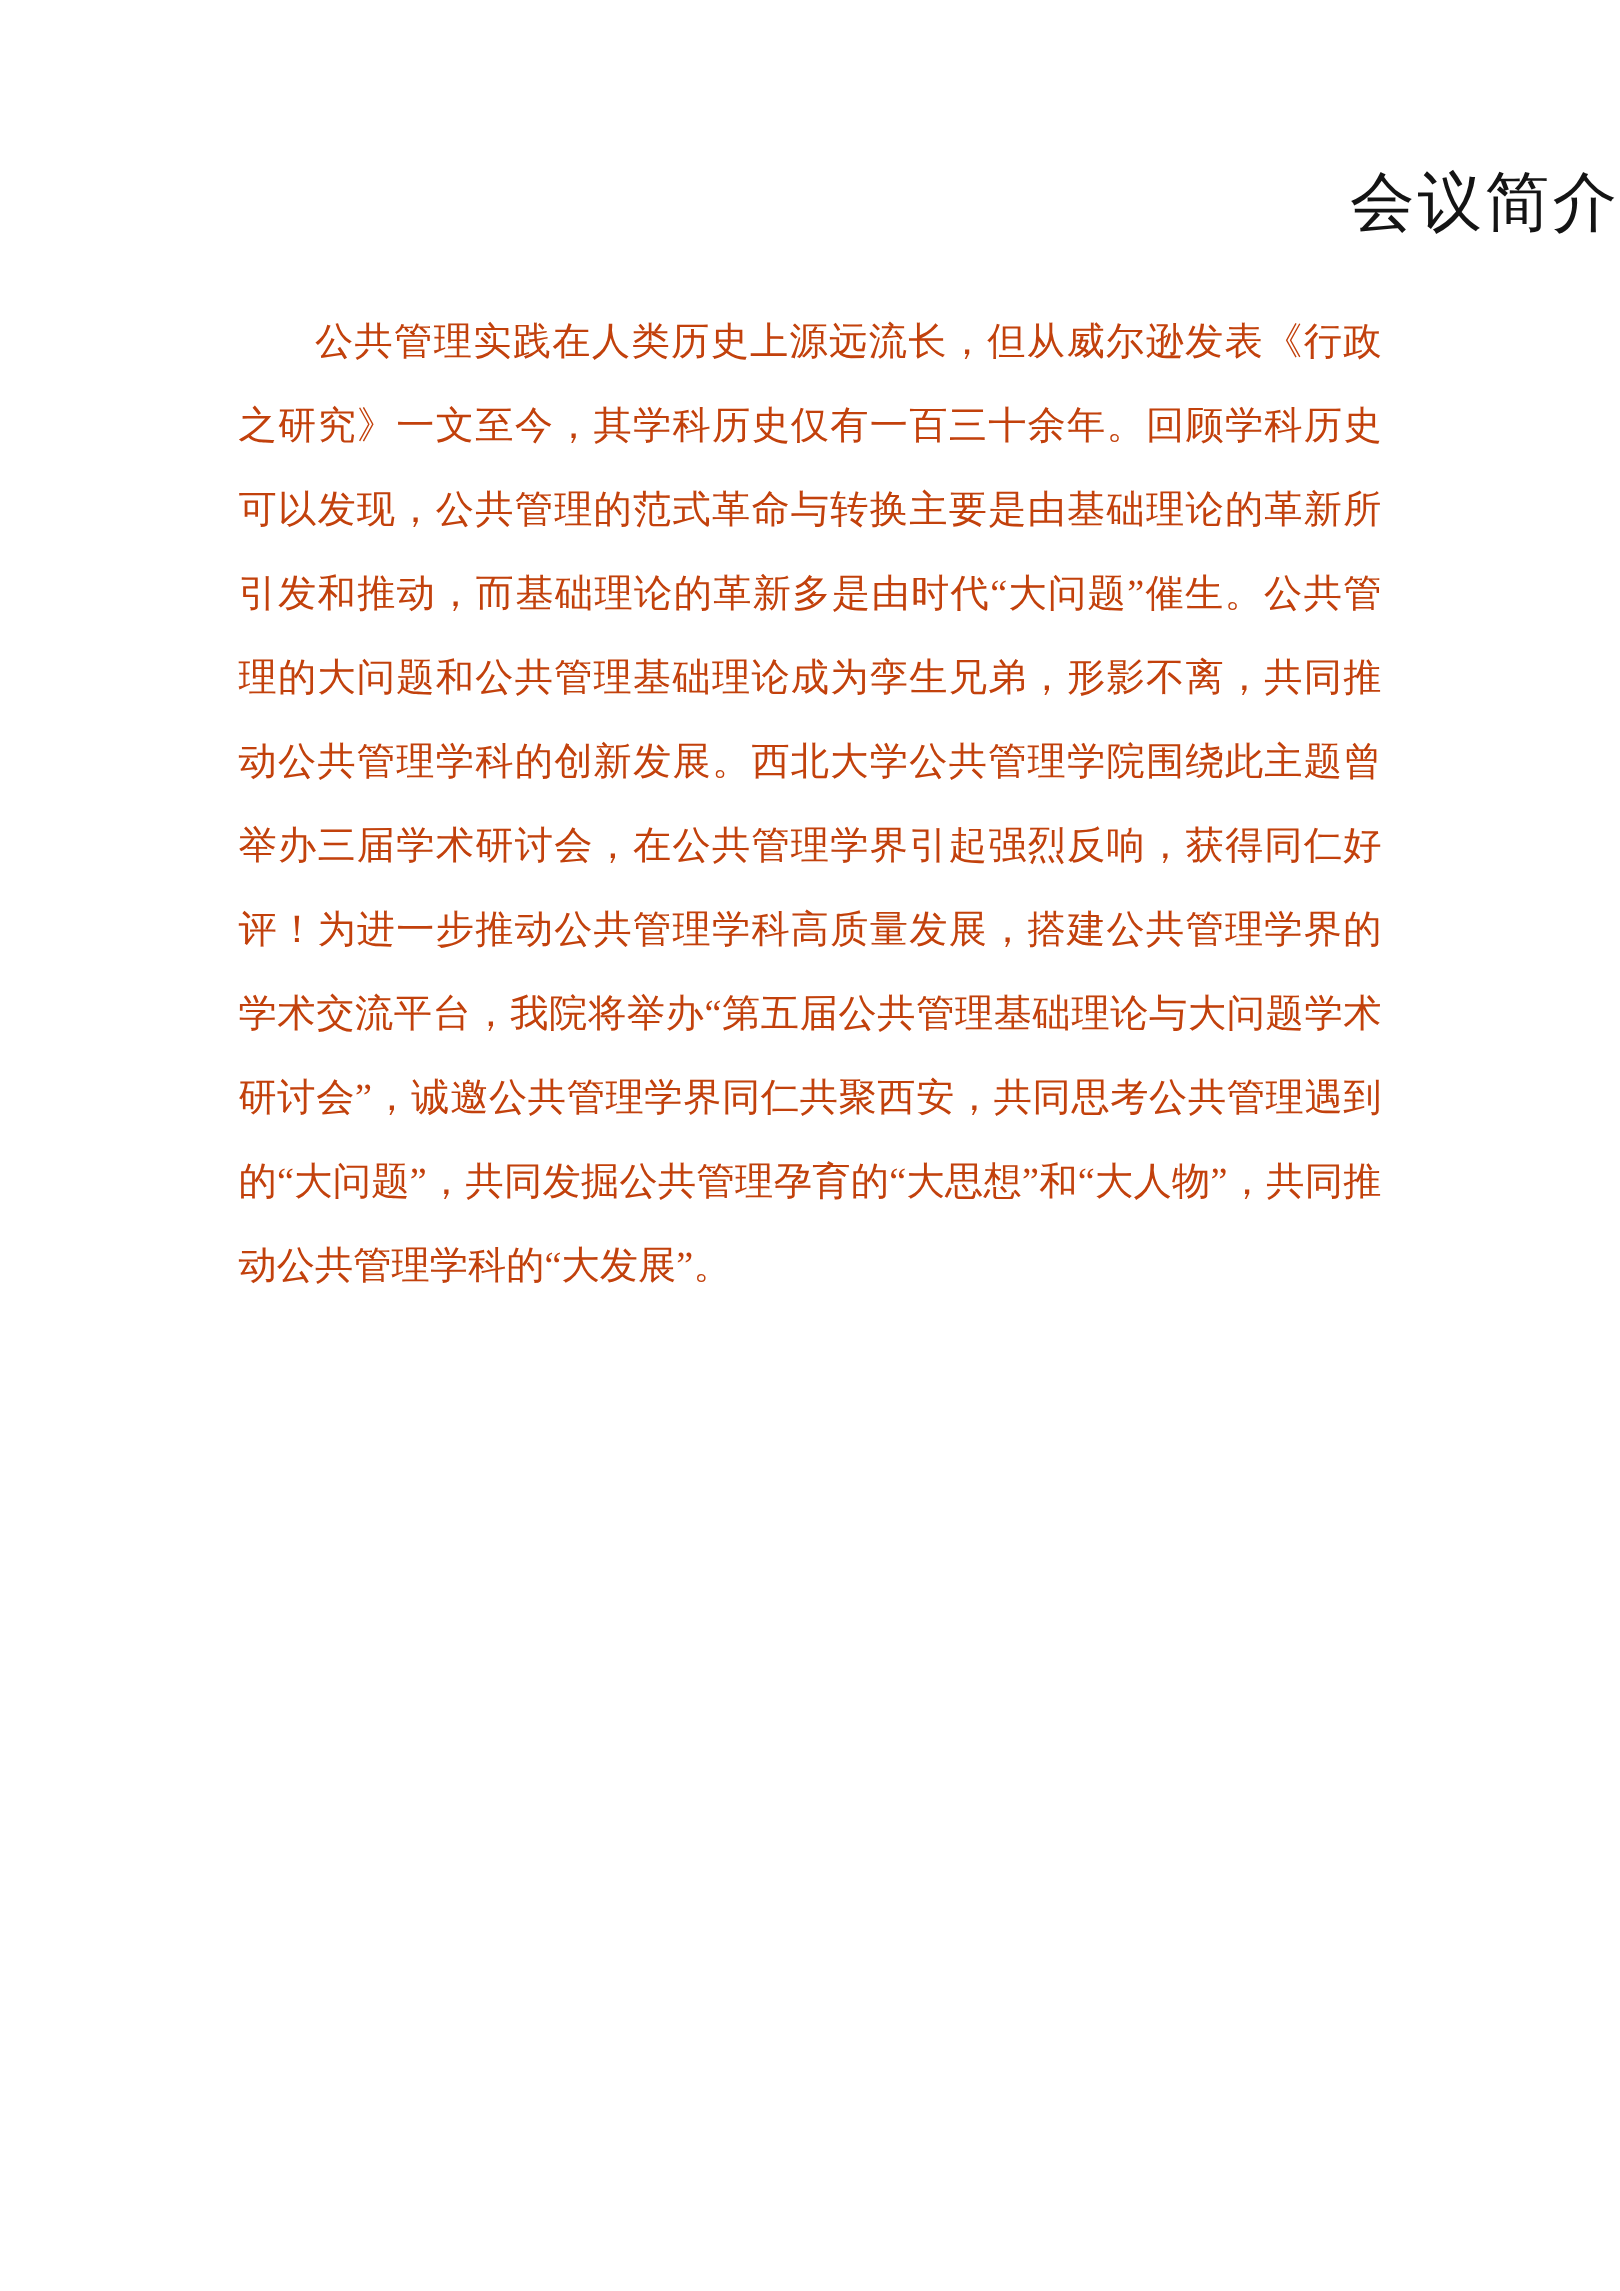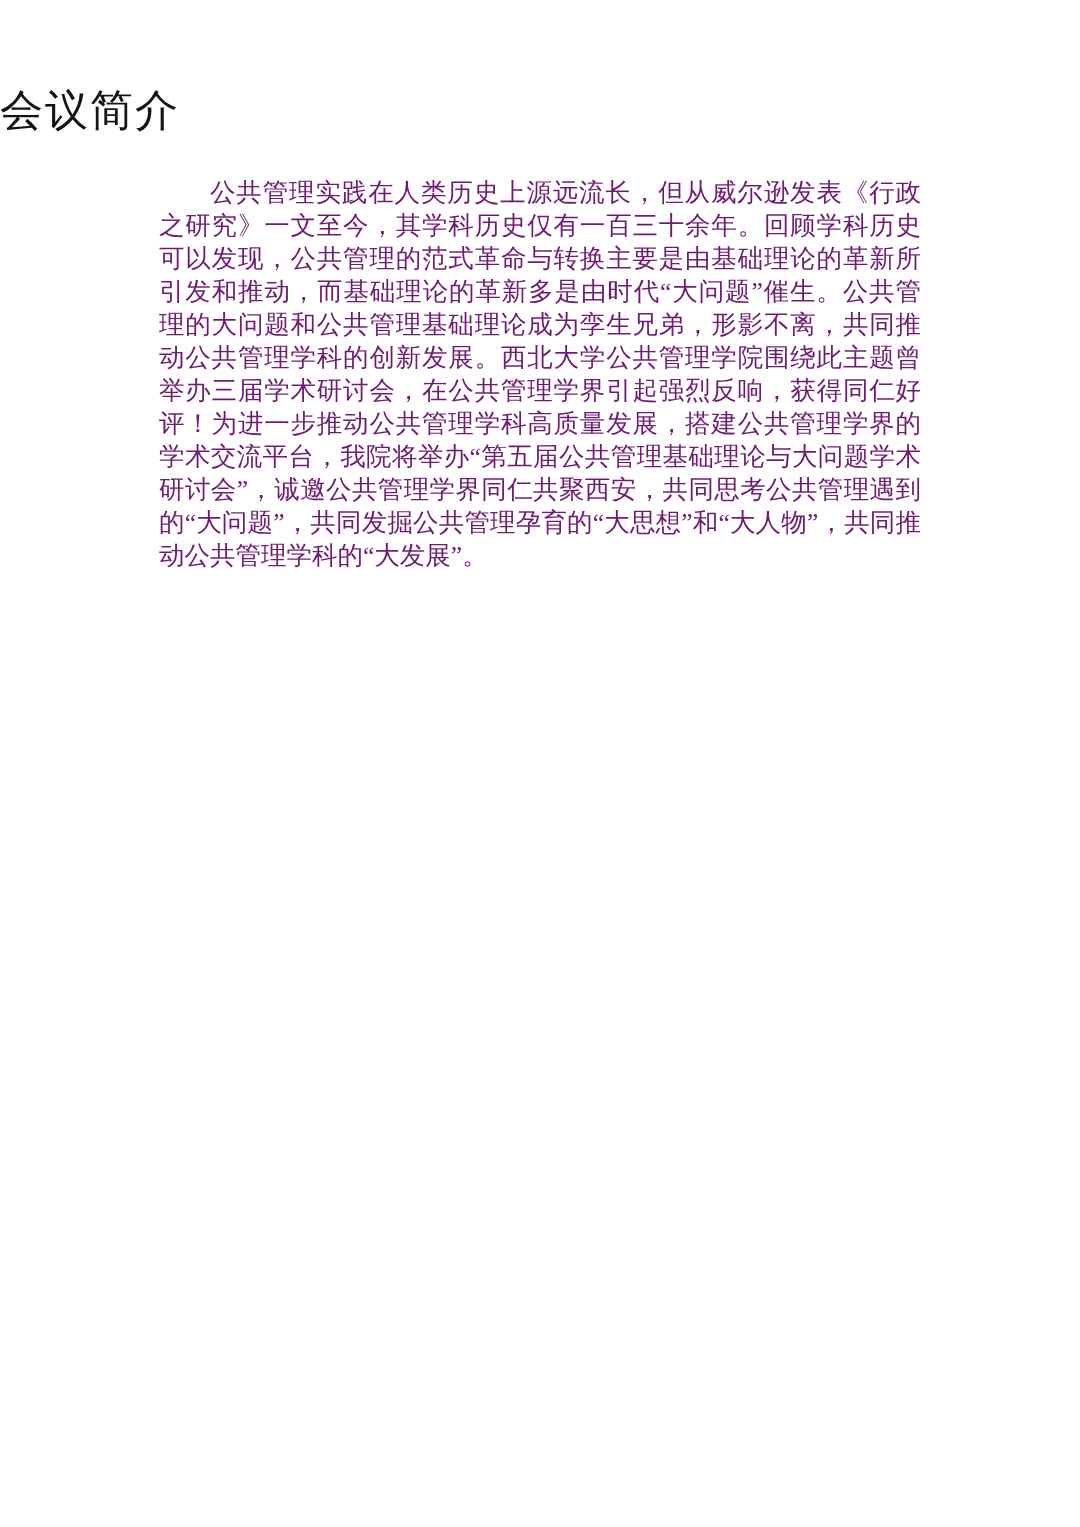--- a/index.html
+++ b/index.html
@@ -17,41 +17,41 @@
   .page {
     position: relative;
     width: 1080px;
     height: 1527px;
     box-sizing: border-box;
     padding: 0;
     background: #ffffff;
   }
   .doc-title {
     margin: 0;
-    padding-top: 82px;
-    text-align: left;
+    padding-top: 106px;
+    text-align: right;
     font-size: 43px;
     font-weight: 400;
     letter-spacing: 2px;
     color: #141414;
     font-family: "Liberation Serif", "DejaVu Serif", serif;
   }
   .body-block {
     margin: 0 auto;
     padding-top: 36px;
     width: 762px;
   }
   .body-paragraph {
     margin: 0;
     font-size: 25.5px;
-    line-height: 33px;
+    line-height: 56px;
     text-align: justify;
     text-justify: inter-ideograph;
     text-indent: 51px;
-    color: #701a75;
+    color: #c2410c;
     font-family: "Liberation Serif", "DejaVu Serif", serif;
     word-break: break-all;
   }
 </style>
 </head>
 <body>
 
 <div class="page">
 
   <h1 class="doc-title">会议简介</h1>

